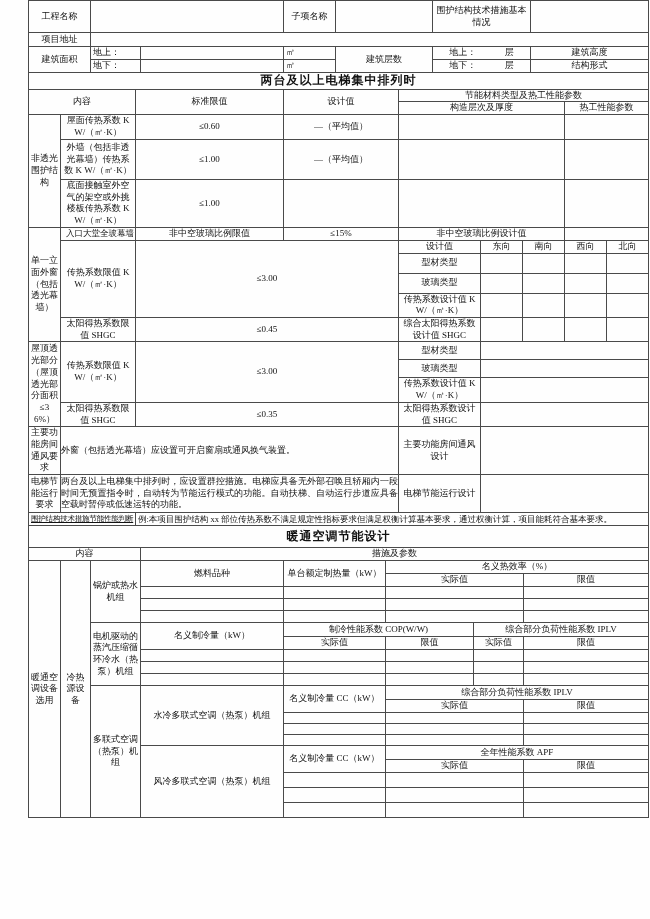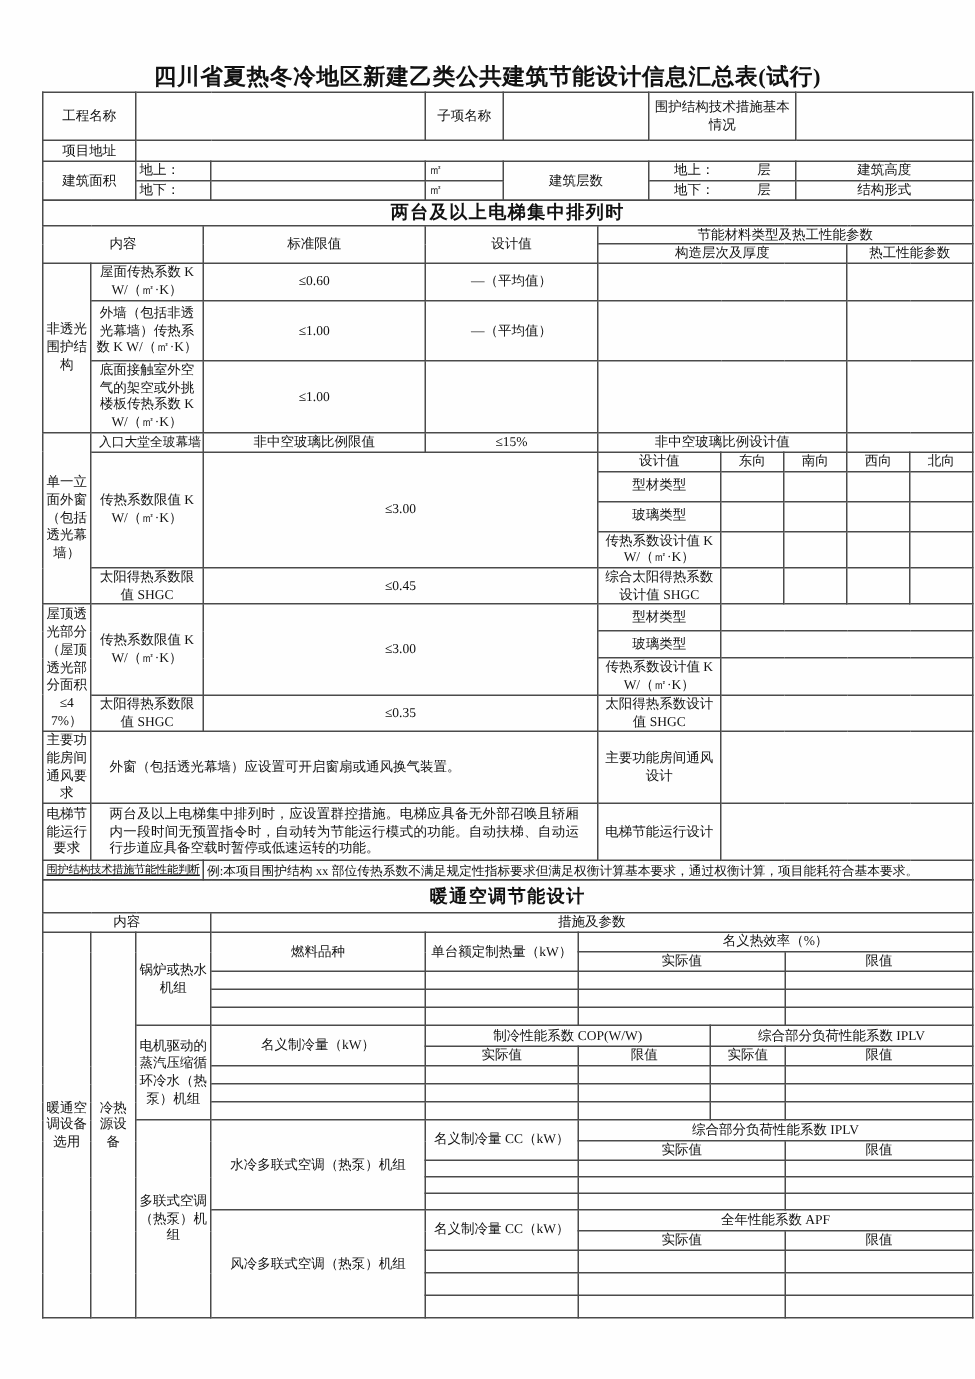--- a/index.html
+++ b/index.html
@@ -8,29 +8,28 @@
   .title{padding-top:42px;text-align:center;font-size:15px;font-weight:bold;letter-spacing:.5px;}
   .cert{margin:9px 0 2px 33px;font-size:9.5px;}
   table{border-collapse:collapse;table-layout:fixed;width:620px;margin-left:28px;}
   .t2,.t3{margin-top:-1px;}
   td{border:1px solid #4a4a4a;font-size:9px;line-height:1.3;text-align:center;
      vertical-align:middle;padding:0 2px;word-break:break-all;overflow:hidden;}
   td.lt{text-align:left;}
   td.nw{white-space:nowrap;font-size:8.5px;padding:0 1px;text-align:right;}
   td.bn{font-size:12px;font-weight:bold;letter-spacing:1px;}
   td.small{font-size:7.5px;white-space:nowrap;letter-spacing:-0.2px;text-decoration:underline;}
-  td.req{text-align:left;padding:1px 12px;text-align:justify;}
+  td.req{text-align:left;padding:1px 0;text-align:justify;}
   .split{display:flex;justify-content:space-around;align-items:center;}
 </style>
 </head>
 <body>
 
 <div class="page">
 
-  <div class="title">四川省夏热冬冷地区新建乙类公共建筑节能设计信息汇总表(试行)</div>
 
   <table class="t1">
     <colgroup>
         <col style="width:62px">
         <col style="width:50px">
         <col style="width:143px">
         <col style="width:52px">
         <col style="width:97px">
         <col style="width:98px">
         <col style="width:118px">
@@ -166,21 +165,21 @@
     <tr style="height:24px">
       <td>太阳得热系数限值 SHGC</td>
       <td colspan="2">≤0.45</td>
       <td>综合太阳得热系数设计值 SHGC</td>
       <td></td>
           <td></td>
           <td></td>
           <td></td>
     </tr>
     <tr style="height:18px">
-      <td rowspan="4">屋顶透光部分（屋顶透光部分面积≤47%）</td>
+      <td rowspan="4">屋顶透光部分（屋顶透光部分面积≤36%）</td>
       <td rowspan="3">传热系数限值 K W/（㎡·K）</td>
       <td colspan="2" rowspan="3">≤3.00</td>
       <td>型材类型</td>
       <td colspan="4"></td>
     </tr>
     <tr style="height:18px">
       <td>玻璃类型</td>
       <td colspan="4"></td>
     </tr>
     <tr style="height:24px">

